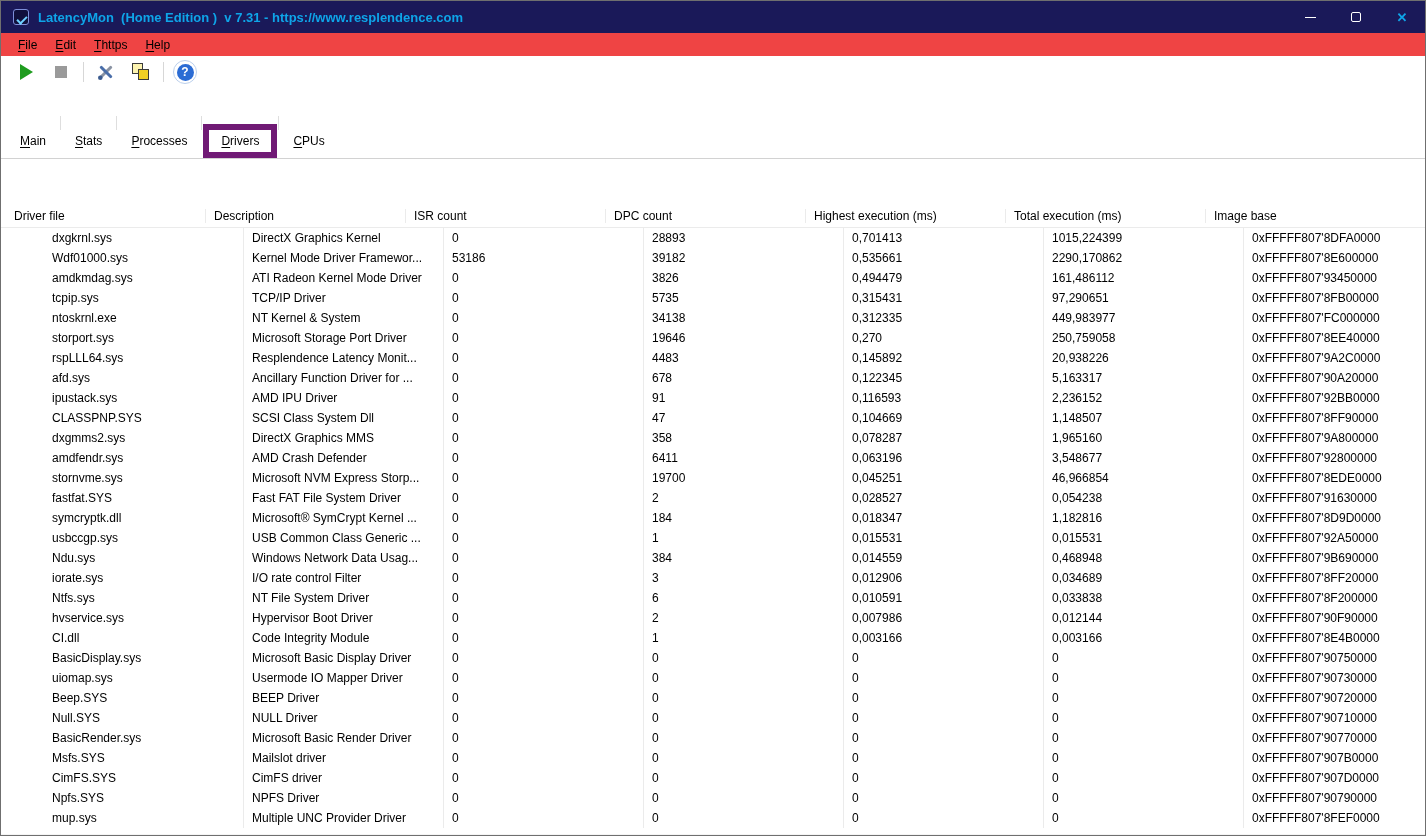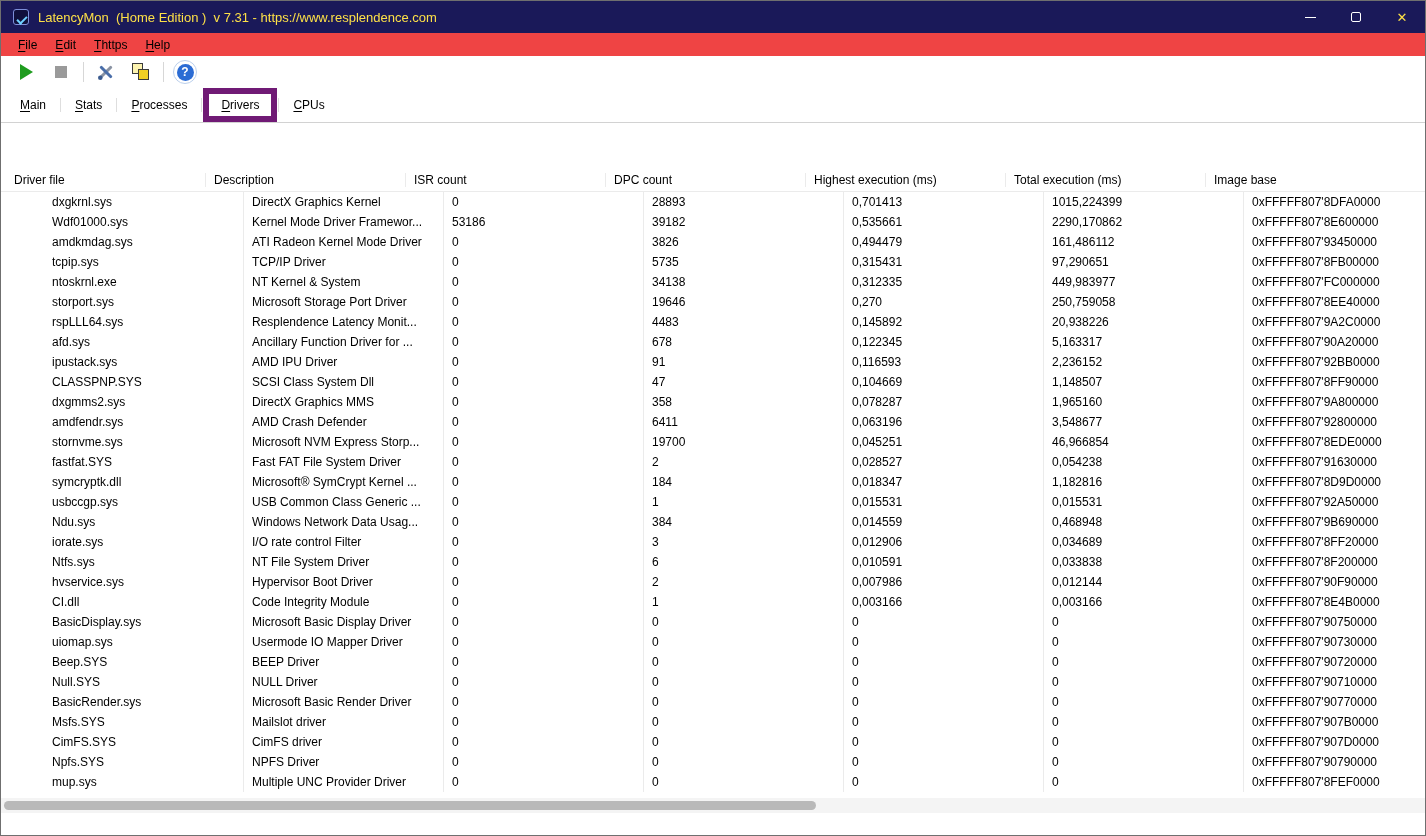--- a/index.html
+++ b/index.html
@@ -9,22 +9,22 @@
     display:flex; flex-direction:column;
     background:#fff;
     border:1px solid #6f6f6f;
     font-family:"Liberation Sans", sans-serif;
     color:#000;
     overflow:hidden;
   }
 
   
   .titlebar {
-    flex:0 0 32px; background:#1a1959; color:#fde047;
-    display:flex; align-items:center; padding-left:12px;
+    flex:0 0 32px; background:#1a1959; color:#0ea5e9;
+    display:flex; align-items:center; padding-left:12px;font-weight:bold;
   }
   .app-icon {
     width:16px; height:16px; margin-right:9px;
     background:#10103c; border:1px solid #7d8fd9; border-radius:3px;
     position:relative; box-sizing:border-box;
   }
   .app-icon::after {
     content:""; position:absolute; left:3px; top:6px;
     width:8px; height:4px;
     border-left:2px solid #6fd0ff; border-bottom:2px solid #6fd0ff;
@@ -66,21 +66,21 @@
     width:17px; height:17px; border-radius:50%; background:#2b6cd4; color:#fff;
     font-size:12px; font-weight:bold; display:flex; align-items:center; justify-content:center;
   }
 
   
   .tabbar {
     flex:0 0 28px; display:flex; align-items:center;
     padding-left:6px; font-size:12px; background:#fff;
     border-bottom:1px solid #d2d2d2;
   }
-  .tab { padding:5px 13px; cursor:default; }
+  .tab { padding:5px 13px; cursor:default;margin-top:36px; }
   .tab.selected { border:6px solid #701a75; padding:4px 12px; }
   .tab-sep { width:1px; height:14px; background:#dedede; margin:0 1px; }
 
   
   .thead {
     flex:0 0 23px; display:flex; align-items:center;
     font-size:12px; border-bottom:1px solid #ebebeb; background:#fff;margin-top:45px;
   }
   .tbody { flex:0 0 auto; }
   .trow { display:flex; height:20px; line-height:20px; font-size:12px;margin-left:38px; }

